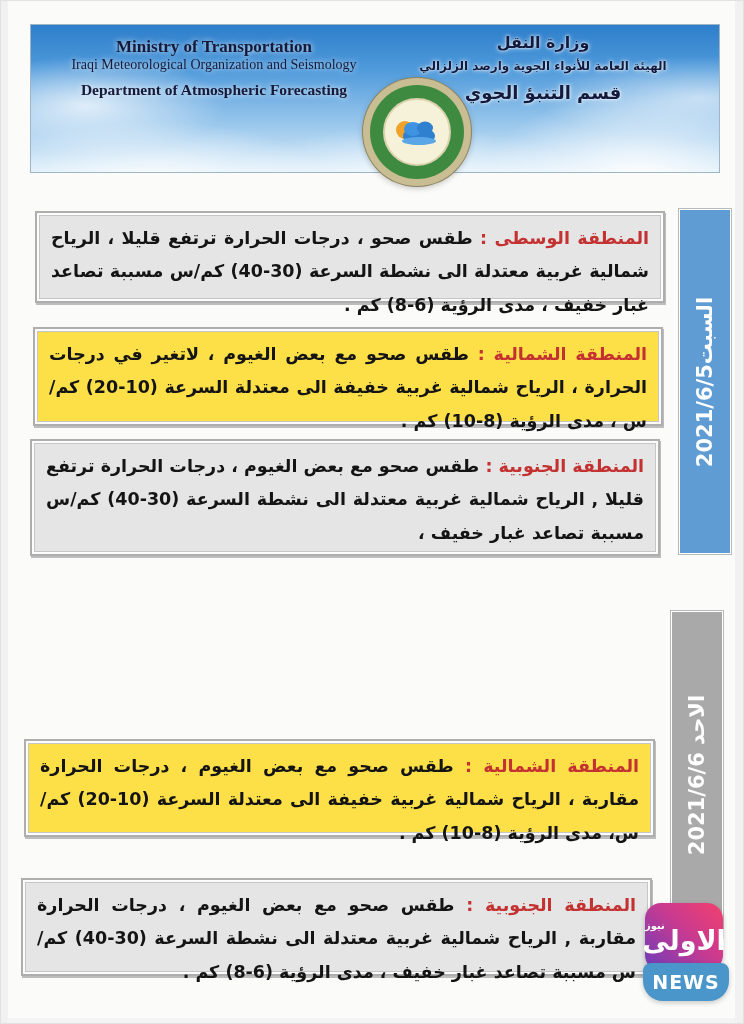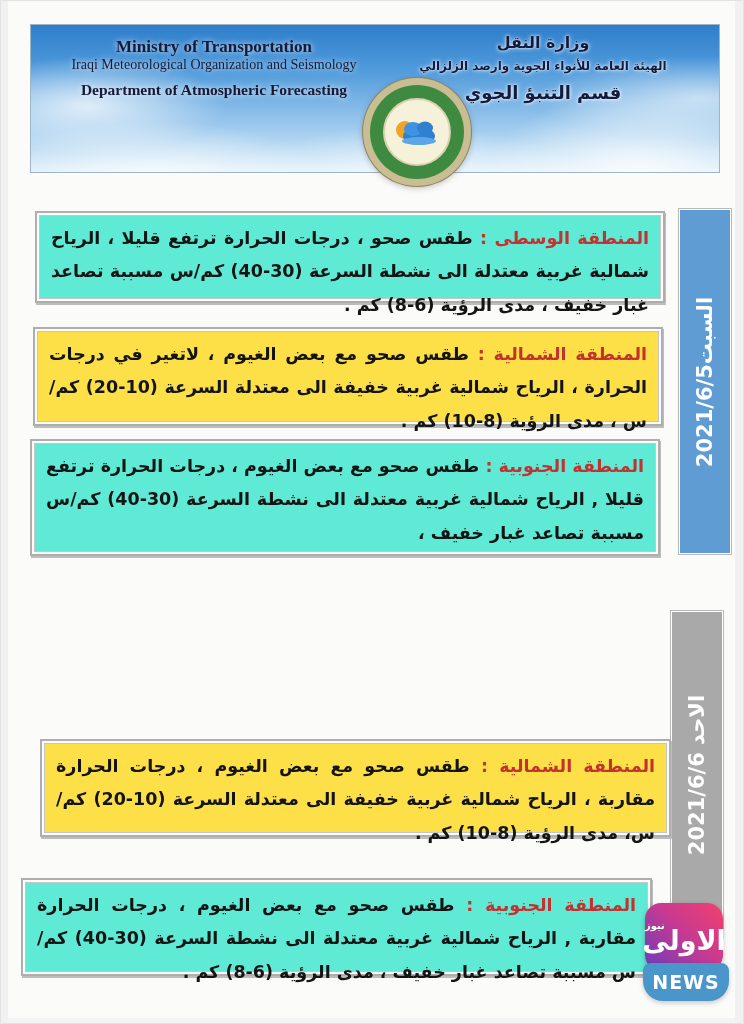--- a/index.html
+++ b/index.html
@@ -46,21 +46,21 @@
   .logo .ring{
     width:94px;height:94px;border-radius:50%;background:#3e8a41;
     display:flex;align-items:center;justify-content:center;
   }
   .logo .inner{
     width:64px;height:64px;border-radius:50%;background:#f6f2da;
     border:2px solid #d9d2ad;display:flex;align-items:center;justify-content:center;overflow:hidden;
   }
   
   .fbox{
-    position:absolute;background:#5eead4;
+    position:absolute;background:#e5e5e5;
     border:2px solid #aeaeae;
     box-shadow:inset 0 0 0 2px #fcfcfc, inset 0 0 0 3px #c6c6c6, 1px 2px 0 #bdbdbd;
     padding:9px 14px 6px 14px;box-sizing:border-box;
     direction:rtl;text-align:justify;
     font-size:17.5px;font-weight:bold;color:#141414;line-height:1.9;
   }
   .fbox.blue{background:#fde047;}
   .region-label{color:#c33131;}
   .fbox .line2{margin-top:10px;text-align:right;}
   
@@ -142,21 +142,21 @@
       <span class="region-label">المنطقة الجنوبية :</span>
       <span>طقس صحو مع بعض الغيوم ، درجات الحرارة ترتفع قليلا , الرياح شمالية غربية معتدلة الى نشطة السرعة (30-40) كم/س مسببة تصاعد غبار خفيف ،</span>
     </div>
   </div>
 
   <div class="day-bar sun" style="left:671px;top:611px;width:50px;height:325px;">
     <span>الاحد 2021/6/6</span>
   </div>
 
 
-  <div class="fbox blue" style="left:40px;top:739px;width:631px;height:98px;">
+  <div class="fbox blue" style="left:24px;top:739px;width:631px;height:98px;">
     <span class="region-label">المنطقة الشمالية :</span>
     <span>طقس صحو مع بعض الغيوم ، درجات الحرارة مقاربة  ، الرياح شمالية غربية خفيفة الى معتدلة السرعة (10-20) كم/س،  مدى الرؤية (8-10) كم .</span>
   </div>
 
   <div class="fbox" style="left:21px;top:878px;width:631px;height:98px;">
     <span class="region-label">المنطقة الجنوبية :</span>
     <span>طقس صحو مع بعض الغيوم ، درجات الحرارة مقاربة  , الرياح شمالية غربية معتدلة الى نشطة السرعة (30-40) كم/س مسببة تصاعد غبار خفيف ،  مدى الرؤية (6-8) كم .</span>
   </div>
 
   <div class="news-badge">

